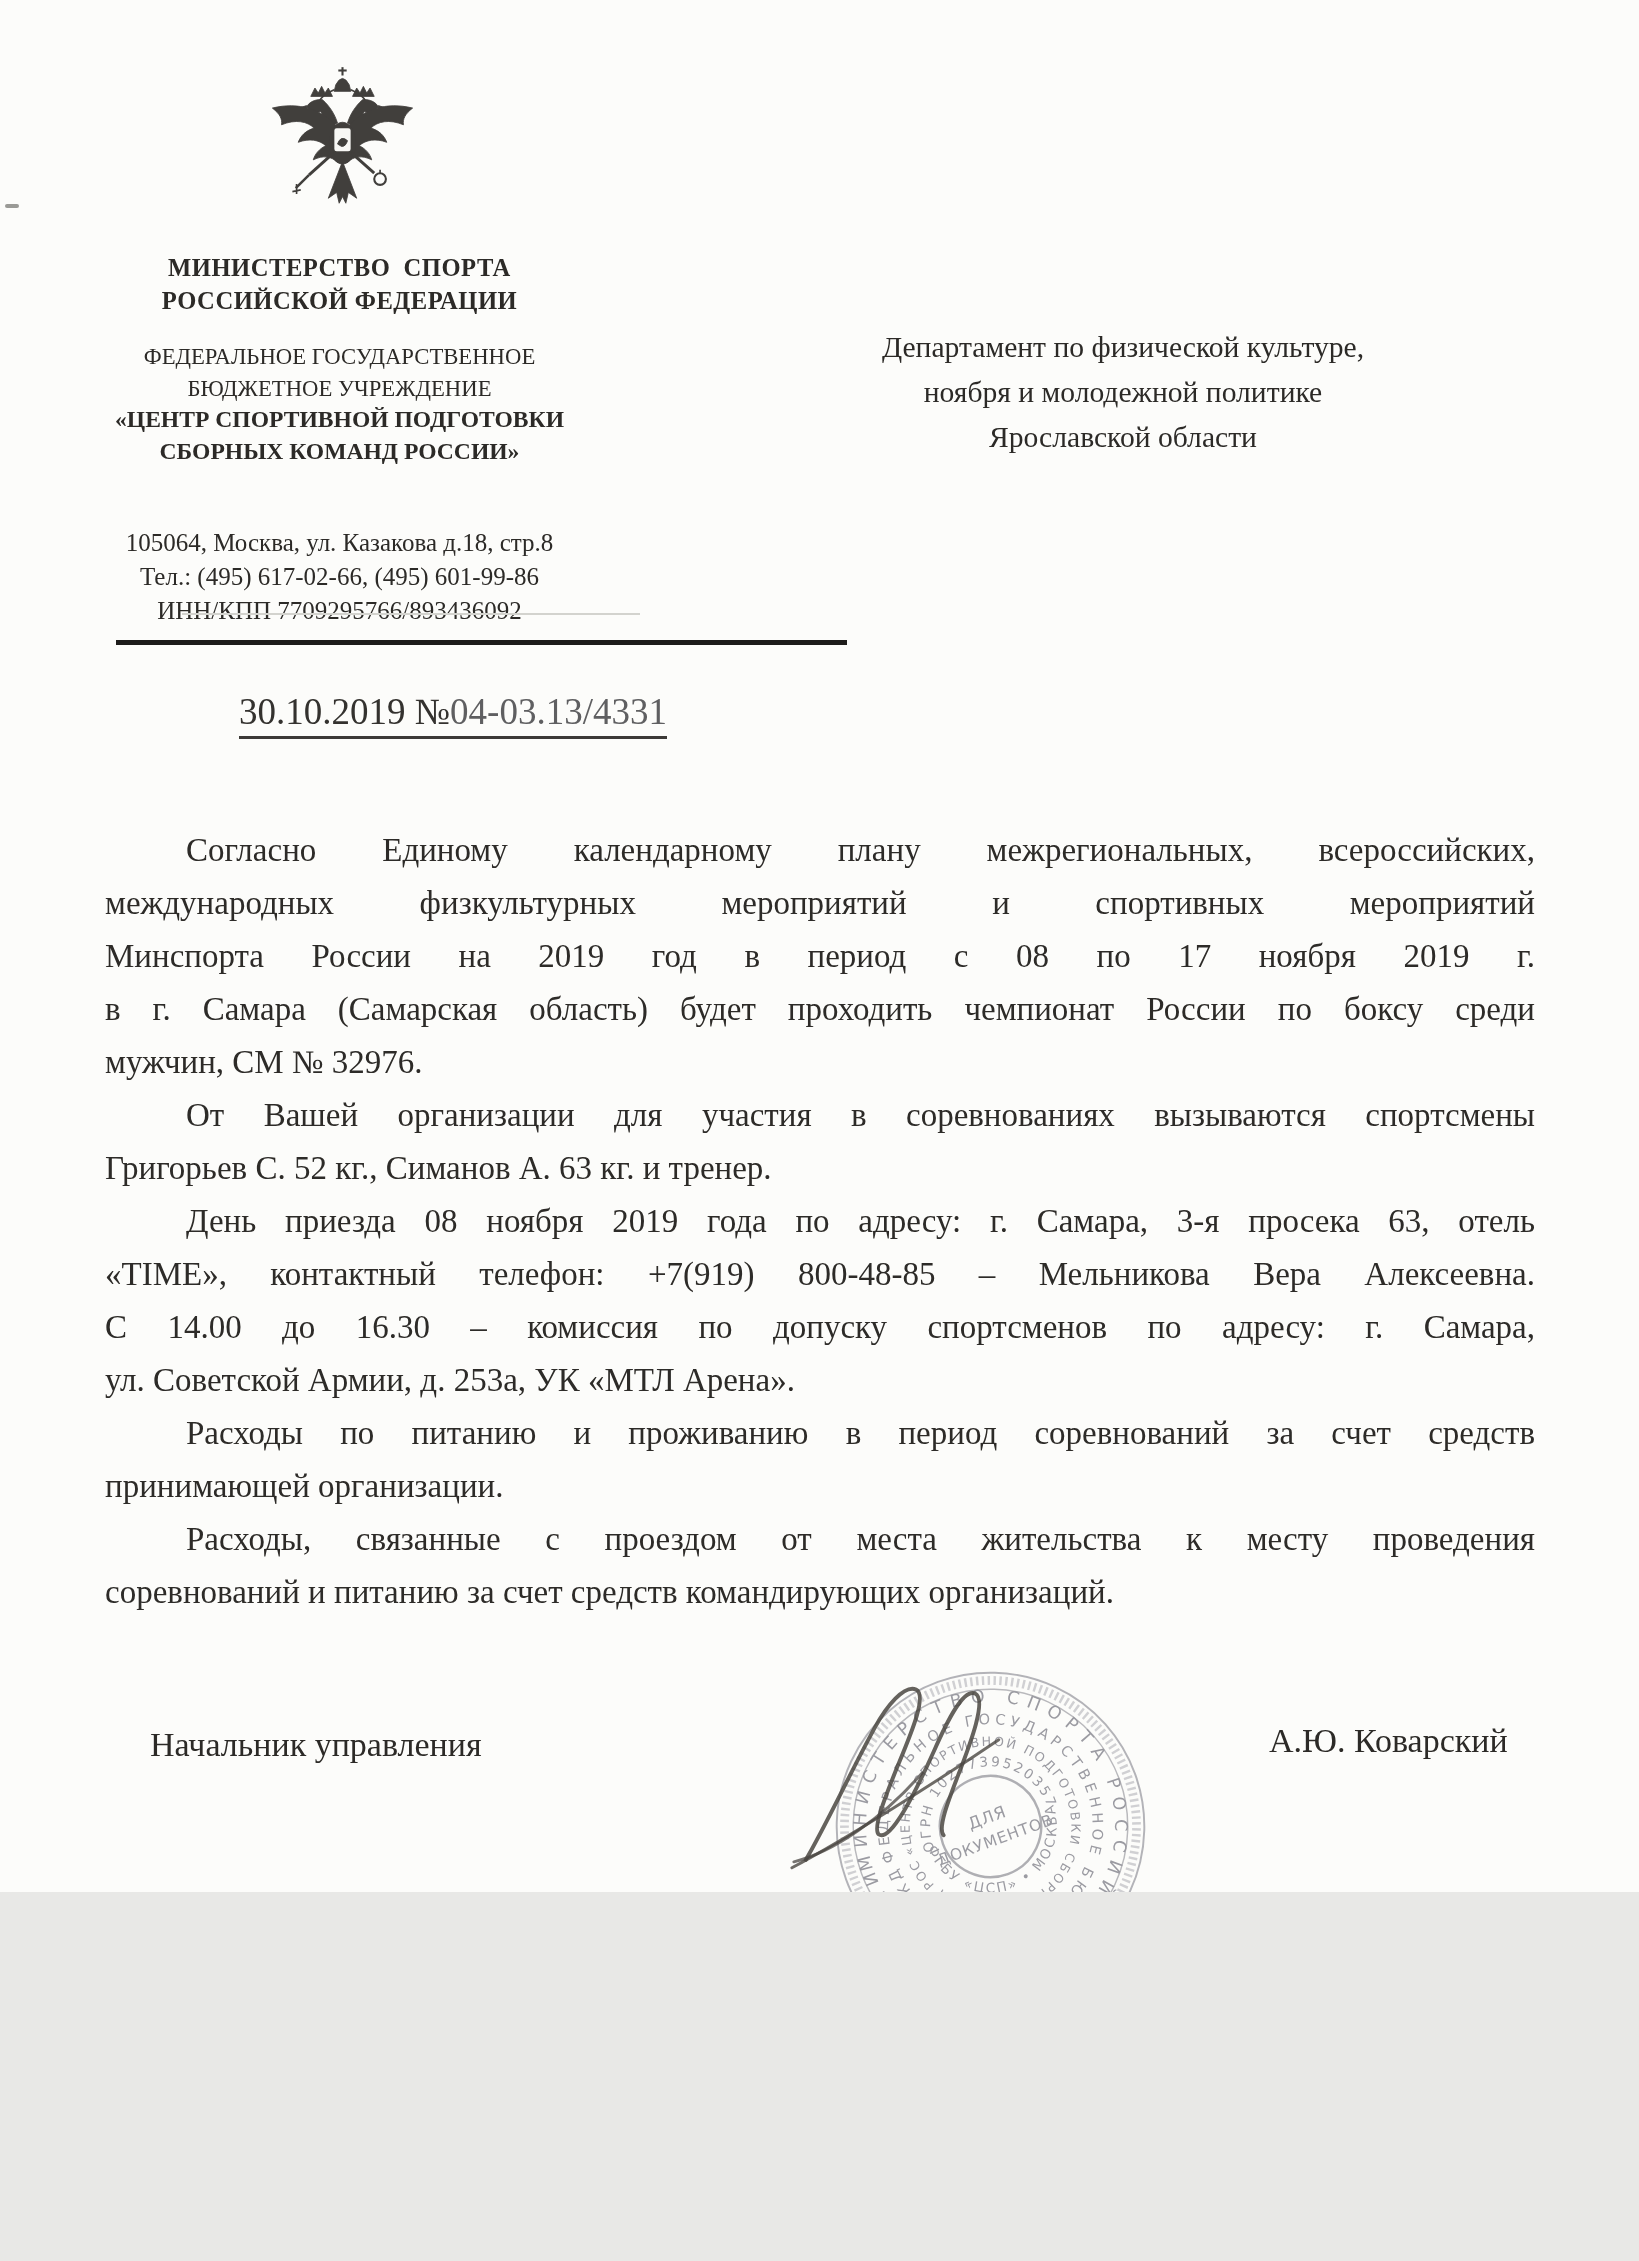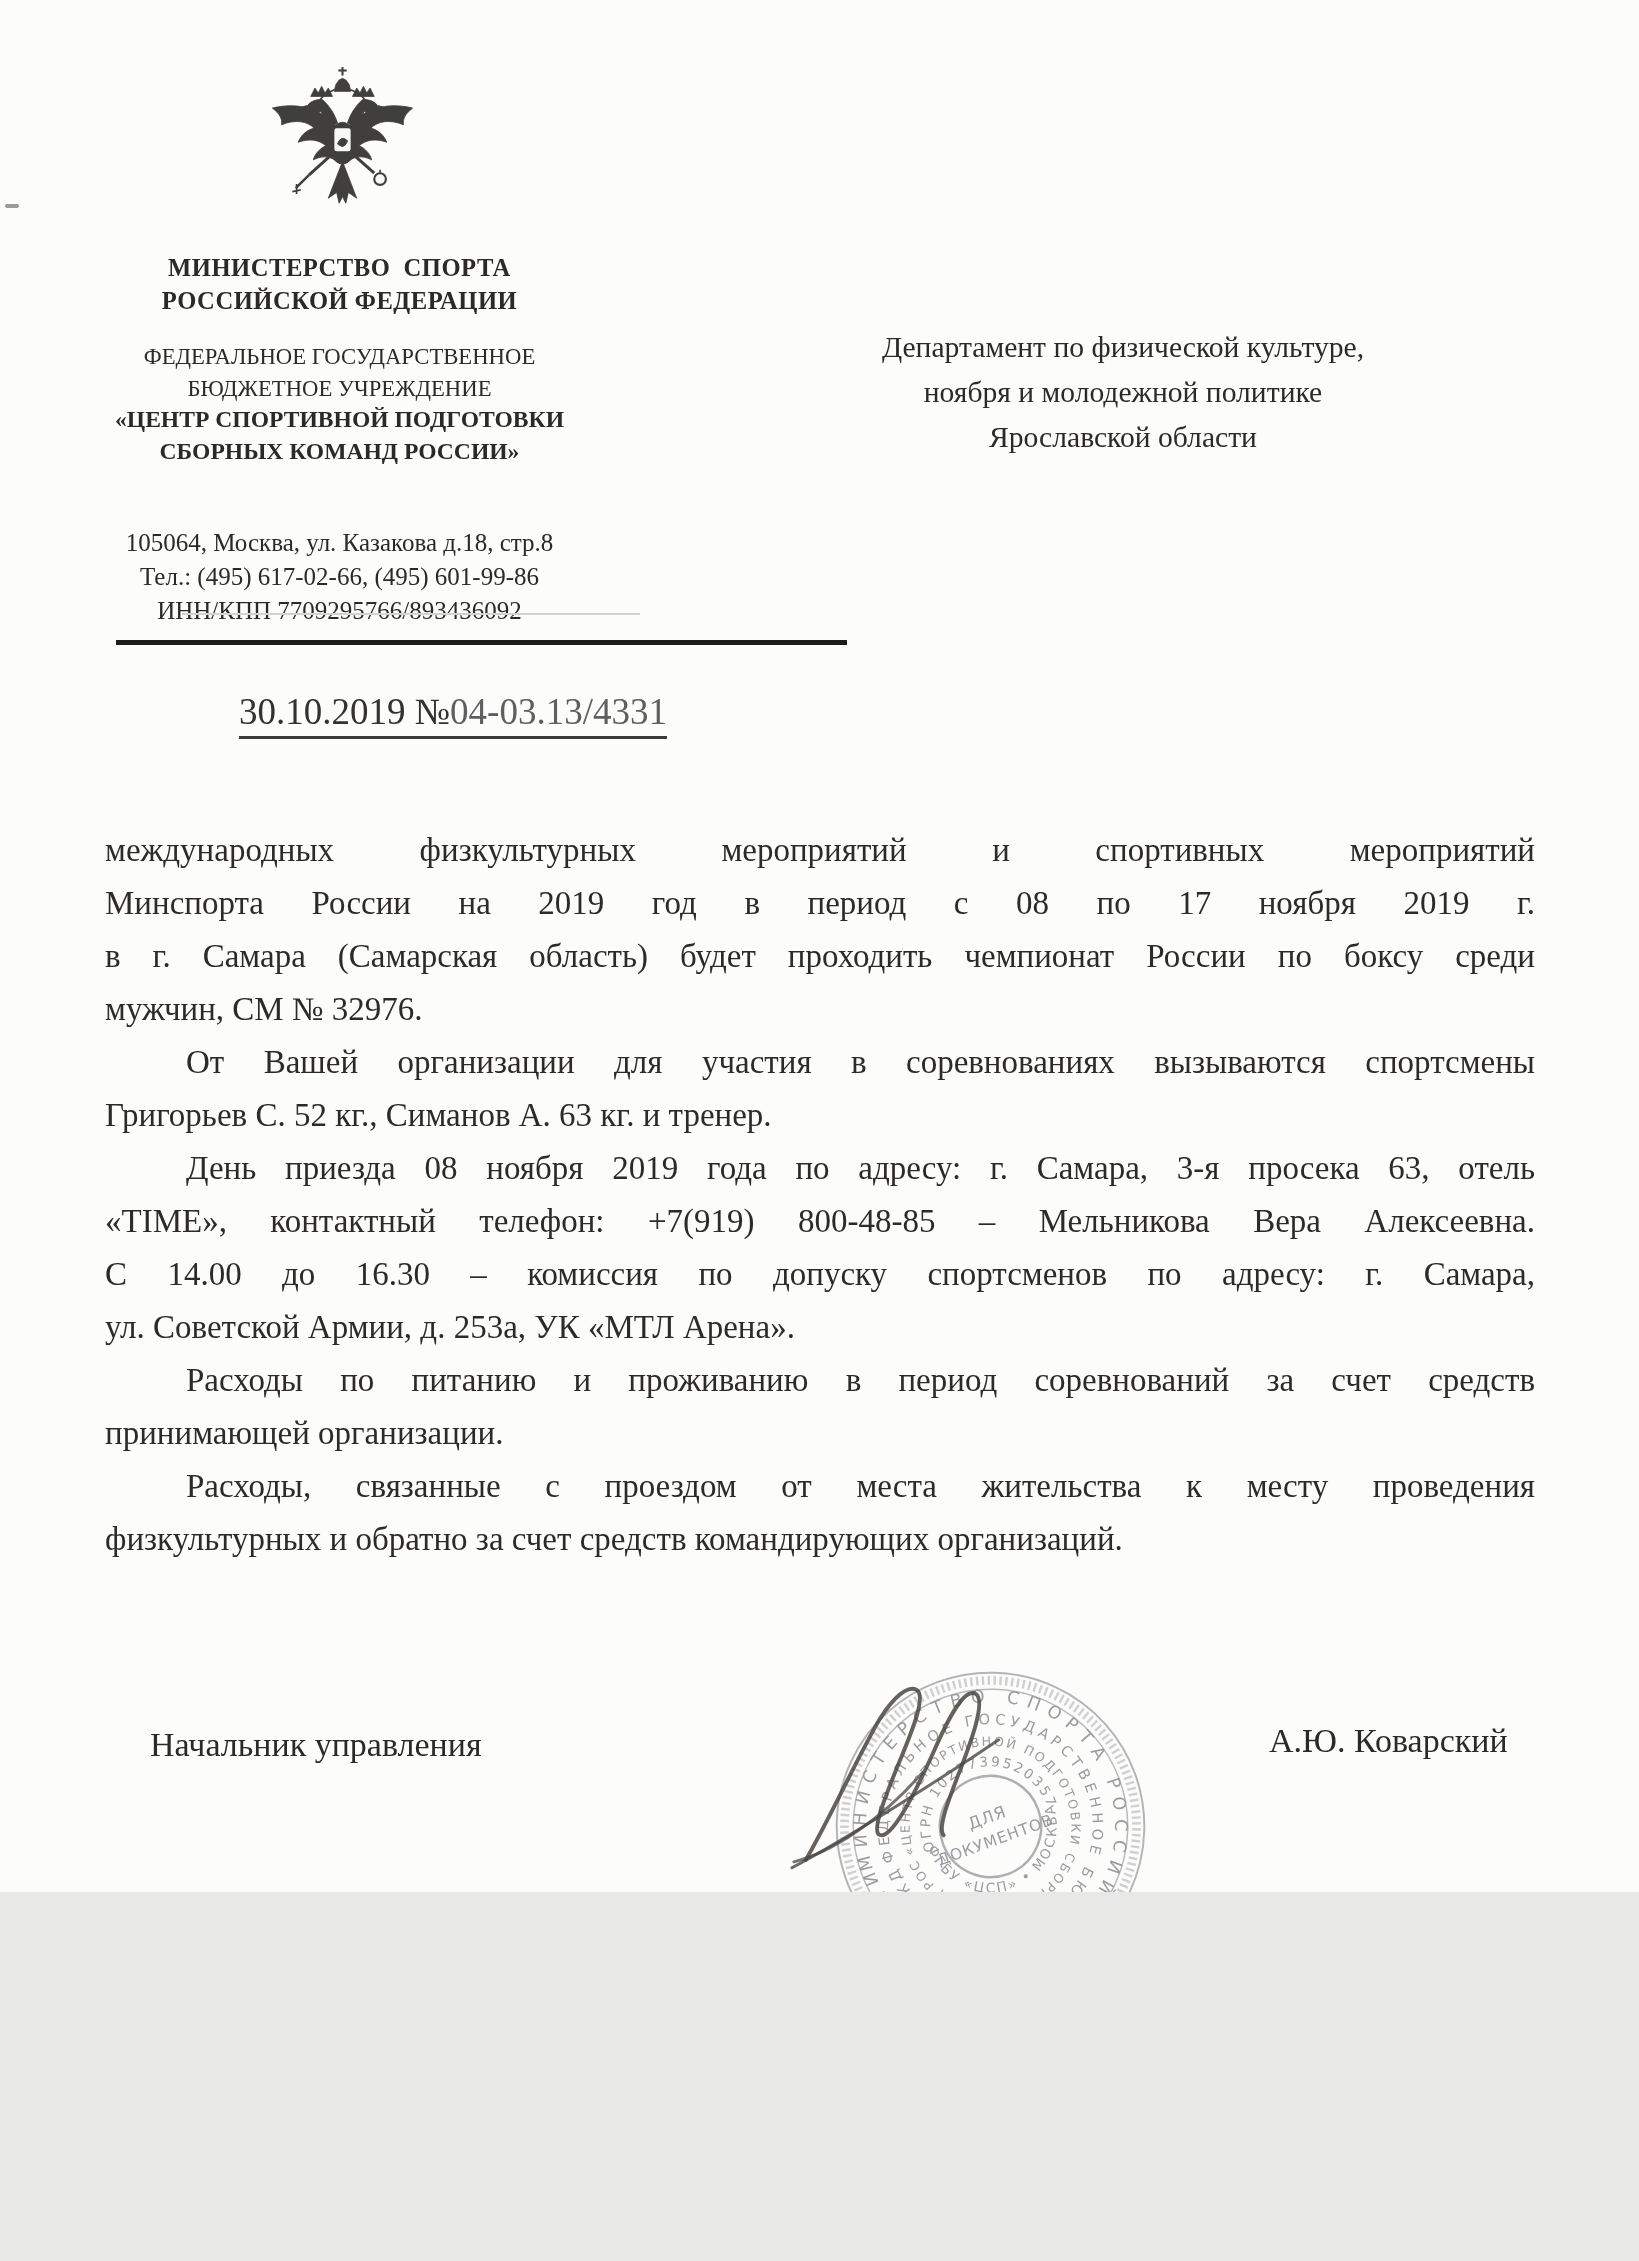--- a/index.html
+++ b/index.html
@@ -112,34 +112,35 @@
     <div>Департамент по физической культуре,</div>
     <div>ноября и молодежной политике</div>
     <div>Ярославской области</div>
   </div>
 
   <div class="abs reference">
     <span class="ref-date pre">30.10.2019 №</span><span class="ref-number">04-03.13/4331</span>
   </div>
 
   <div class="abs body-block">
+    <div class="bl first">Согласно Единому календарному плану межрегиональных, всероссийских,</div>
     <div class="bl">международных физкультурных мероприятий и спортивных мероприятий</div>
     <div class="bl">Минспорта России на 2019 год в период с 08 по 17 ноября 2019 г.</div>
     <div class="bl">в г. Самара (Самарская область) будет проходить чемпионат России по боксу среди</div>
     <div class="bl last">мужчин, СМ № 32976.</div>
     <div class="bl first">От Вашей организации для участия в соревнованиях вызываются спортсмены</div>
     <div class="bl last">Григорьев С. 52 кг., Симанов А. 63 кг. и тренер.</div>
     <div class="bl first">День приезда 08 ноября 2019 года по адресу: г. Самара, 3-я просека 63, отель</div>
     <div class="bl">«TIME», контактный телефон: +7(919) 800-48-85 – Мельникова Вера Алексеевна.</div>
     <div class="bl">С 14.00 до 16.30 – комиссия по допуску спортсменов по адресу: г. Самара,</div>
     <div class="bl last">ул. Советской Армии, д. 253а, УК «МТЛ Арена».</div>
     <div class="bl first">Расходы по питанию и проживанию в период соревнований за счет средств</div>
     <div class="bl last">принимающей организации.</div>
     <div class="bl first">Расходы, связанные с проездом от места жительства к месту проведения</div>
-    <div class="bl last">физкультурных и обратно за счет средств командирующих организаций.</div>
+    <div class="bl last">соревнований и питанию за счет средств командирующих организаций.</div>
   </div>
 
   <div class="abs position-title">Начальник управления</div>
   <div class="abs signer-name">А.Ю. Коварский</div>
 
   <svg class="abs" style="left:825px; top:1661px; width:331px; height:331px; opacity:.88" viewBox="0 0 340 340">
     <defs>
       <path id="rO" d="M 42,170 A 128,128 0 1 1 298,170 A 128,128 0 1 1 42,170"></path>
       <path id="rM" d="M 65,170 A 105,105 0 1 1 275,170 A 105,105 0 1 1 65,170"></path>
       <path id="rI" d="M 87,170 A 83,83 0 1 1 253,170 A 83,83 0 1 1 87,170"></path>

